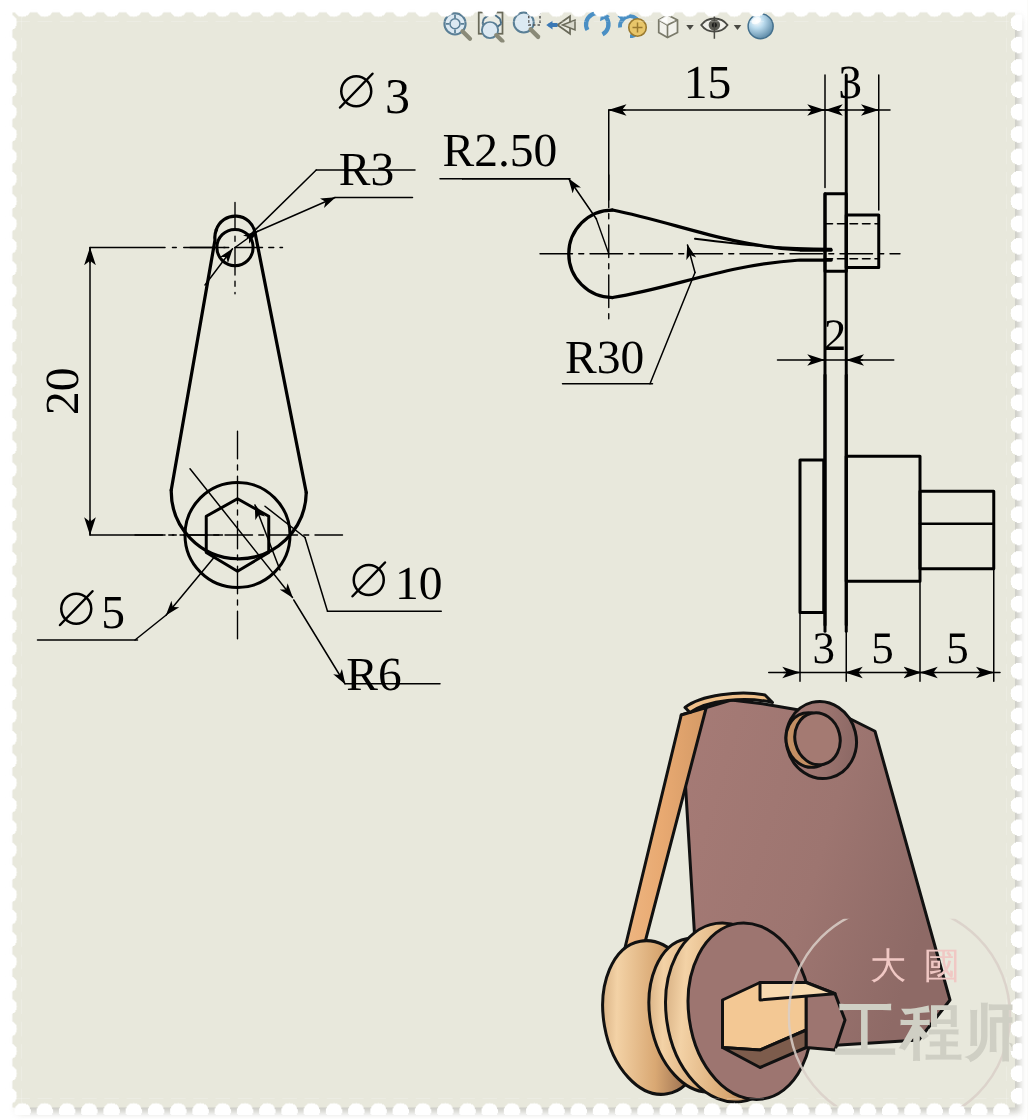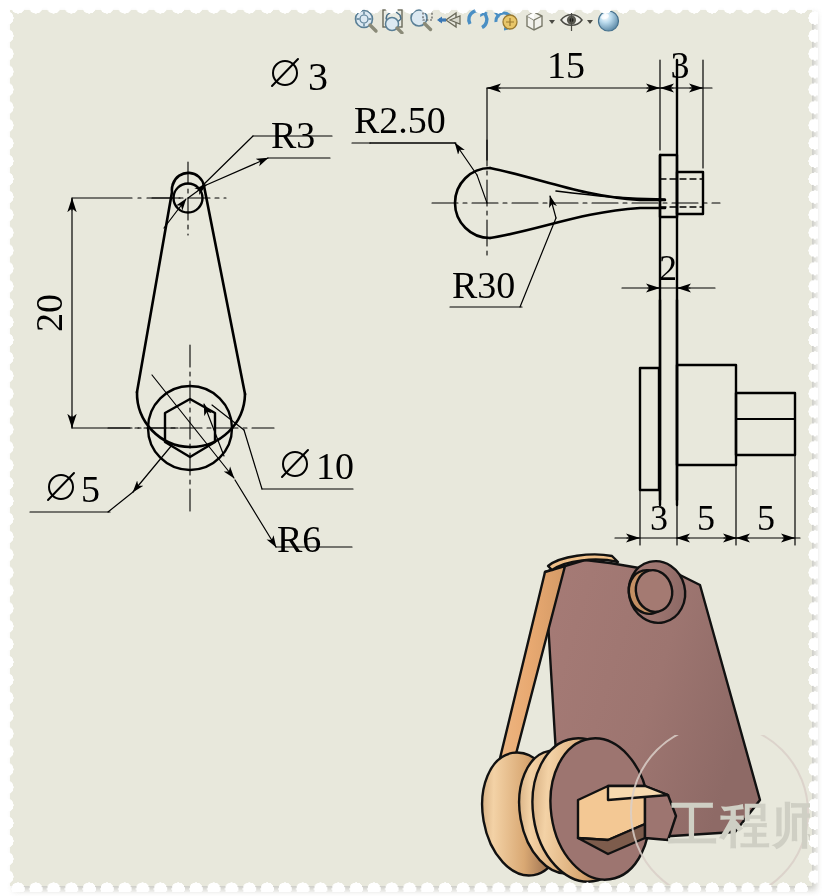--- a/index.html
+++ b/index.html
@@ -413,16 +413,17 @@
     </div>
   </div>
 
   <div class="scallop" id="notch-top"></div>
   <div class="scallop" id="notch-bottom"></div>
   <div class="scallop" id="notch-left"></div>
   <div class="scallop" id="notch-right"></div>
 
   <div id="watermark">
     <div id="wm-circle"></div>
+    <div id="wm-top">大國</div>
     <div id="wm-main">工程师</div>
   </div>
 
 </div>
 
 </body></html>

